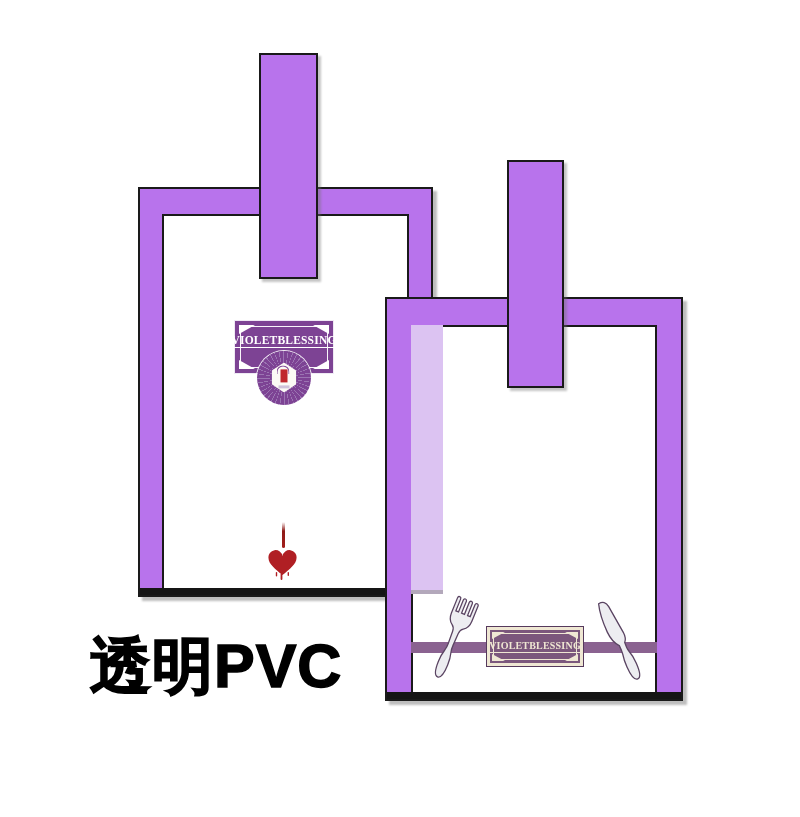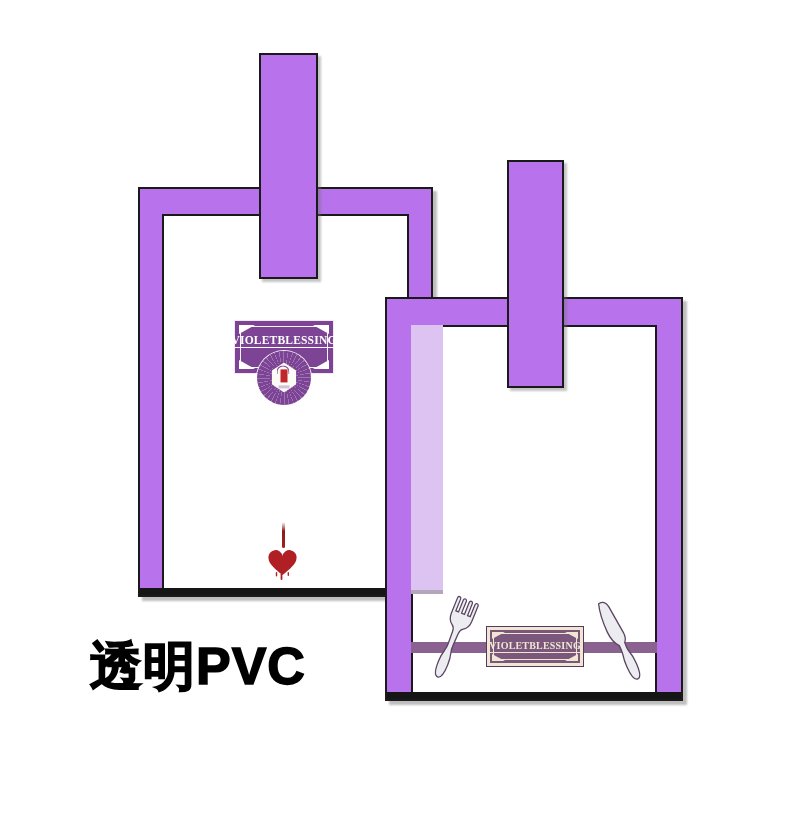--- a/index.html
+++ b/index.html
@@ -82,21 +82,21 @@
   #right-label .c-tr{border-top-color:var(--cream);border-top-width:7px;border-left-width:13px;right:2px;top:2px;}
   #right-label .c-bl{border-bottom-color:var(--cream);border-bottom-width:7px;border-right-width:13px;left:2px;bottom:2px;}
   #right-label .c-br{border-bottom-color:var(--cream);border-bottom-width:7px;border-left-width:13px;right:2px;bottom:2px;}
 
   .cutlery{position:absolute;z-index:6;}
   #fork{left:437px;top:595px;width:30px;height:92px;transform:rotate(22deg);}
   #knife{left:608px;top:596px;width:27px;height:95px;transform:rotate(-24deg);}
 
   
   #caption{position:absolute;left:90px;top:640px;z-index:8;color:#000;
-        font-weight:900;font-size:52px;line-height:53px;letter-spacing:1px;
+        font-weight:900;font-size:61px;line-height:53px;letter-spacing:1px;
         -webkit-text-stroke:1.5px #000;}
 </style>
 </head>
 <body>
 
 <div id="canvas">
 
   <div class="bag" id="left-bag">
     <div class="bag-inner"></div>
     <div class="bag-bottom"></div>

